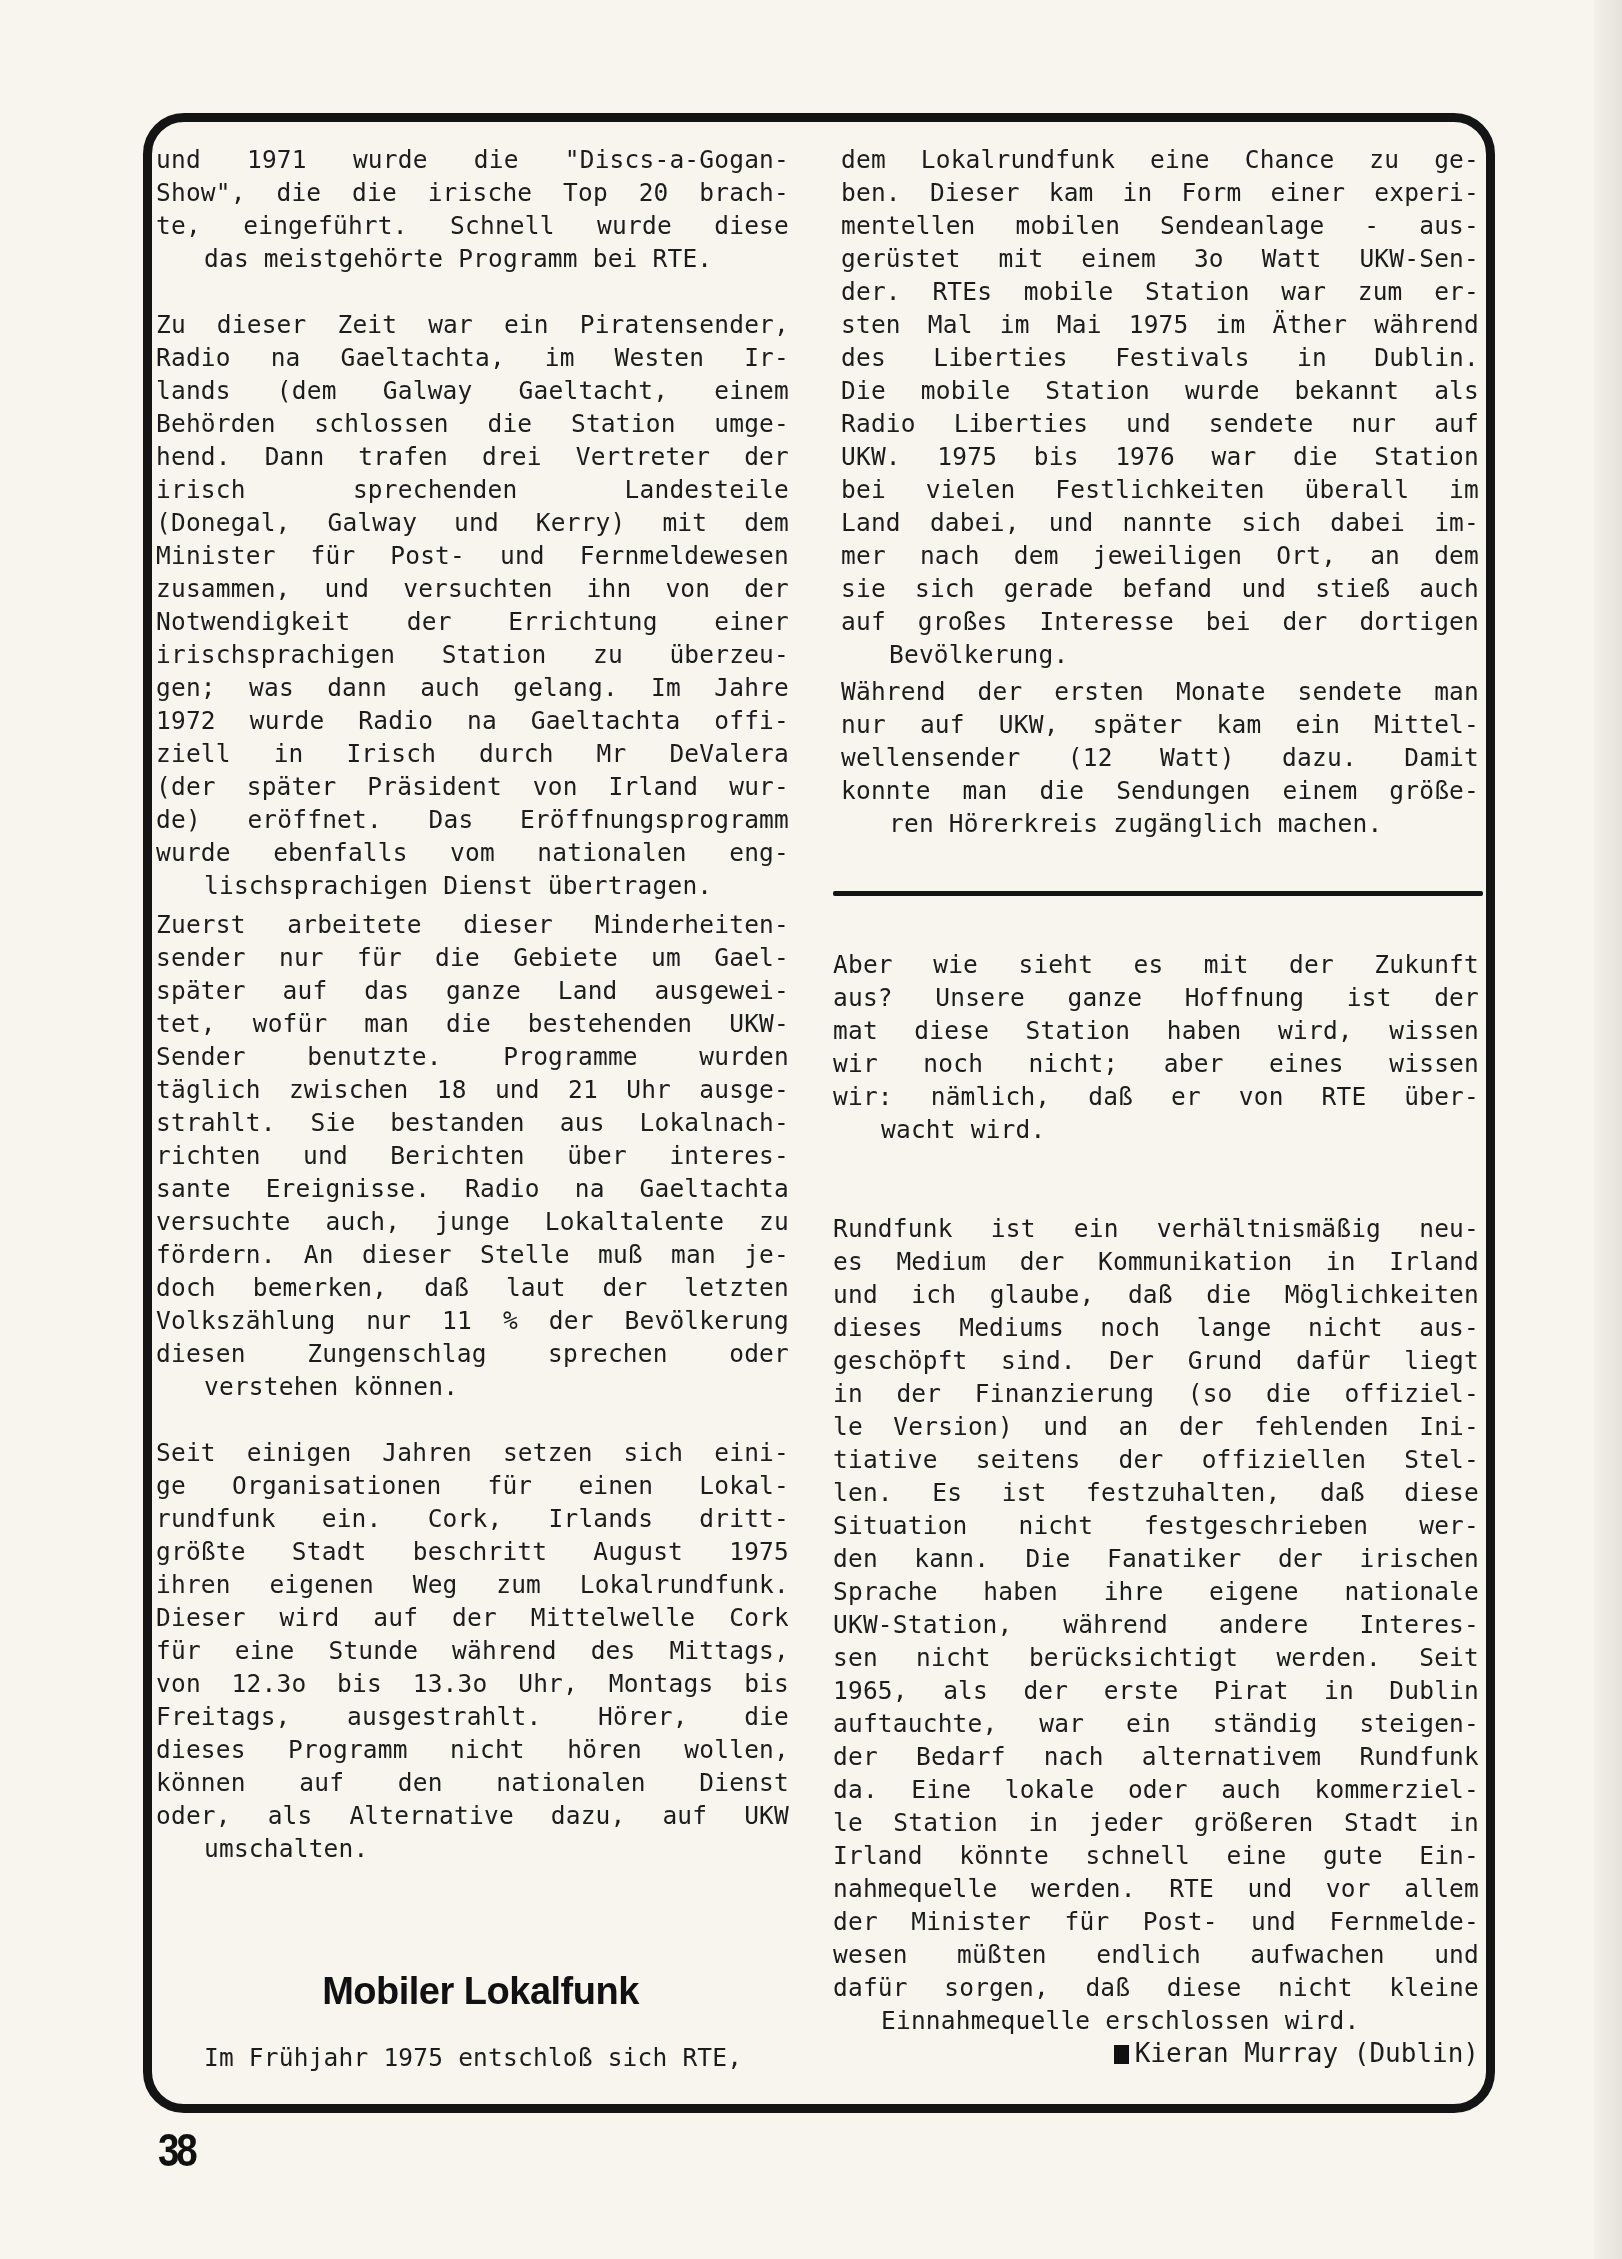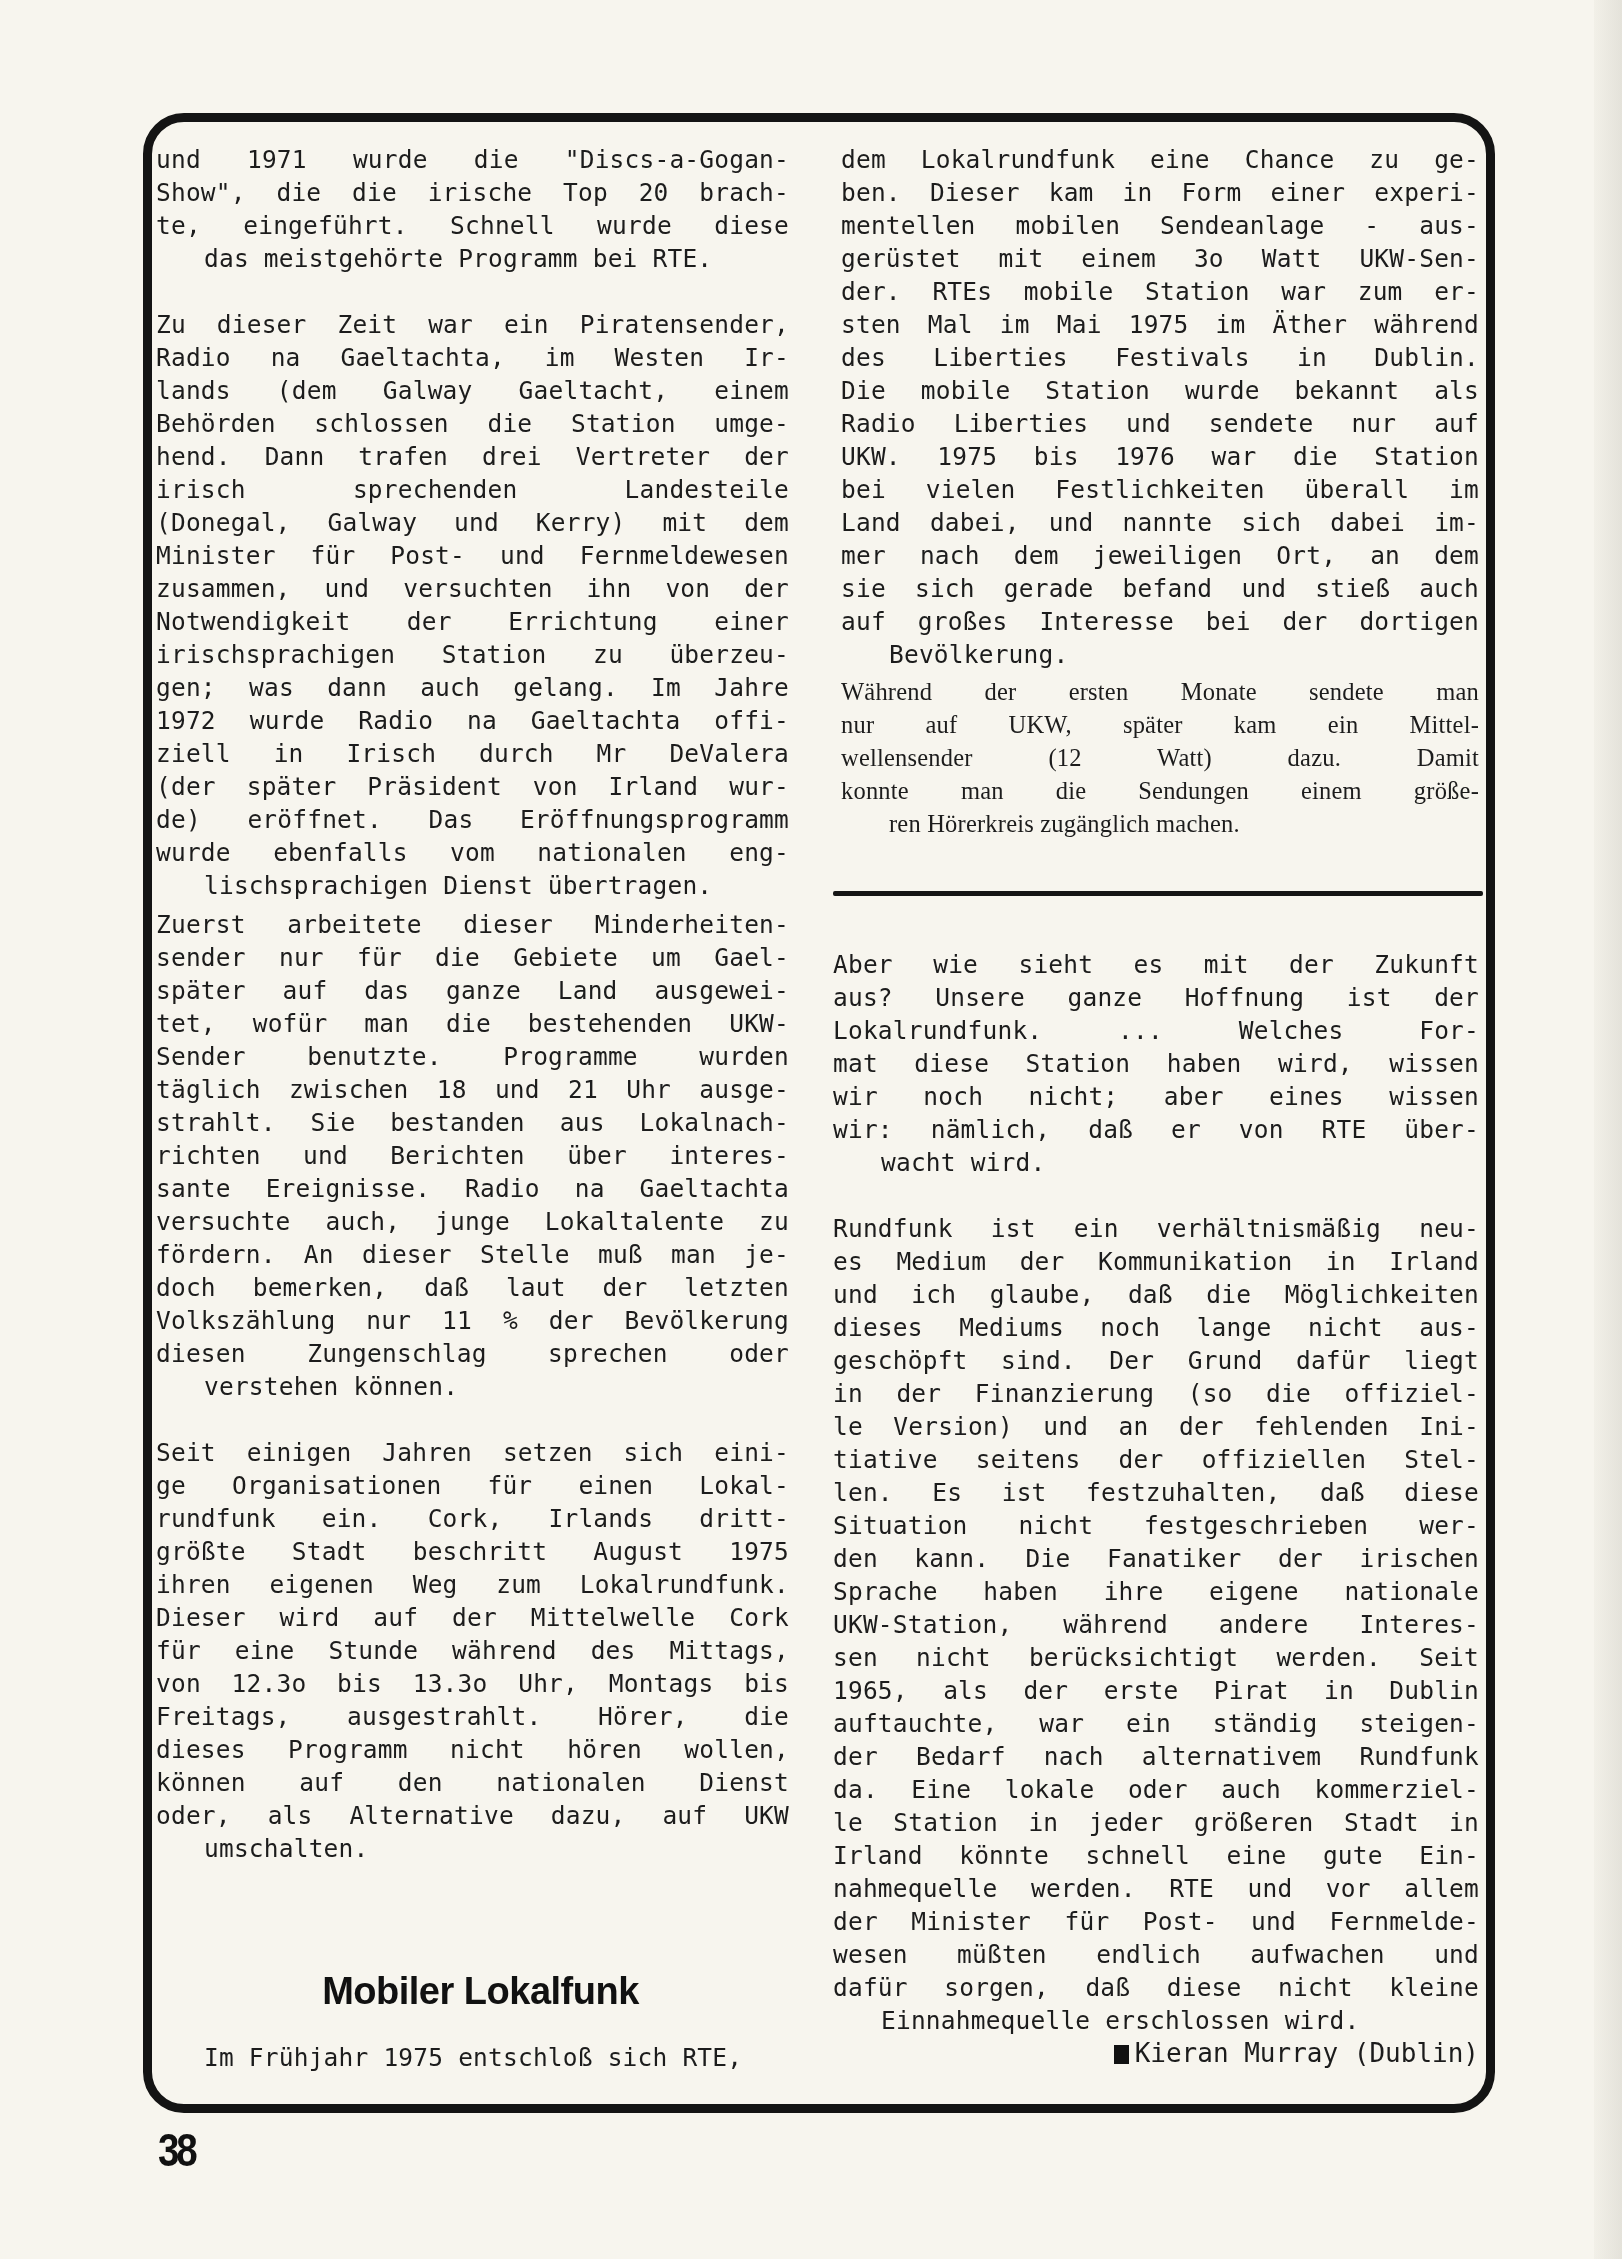--- a/index.html
+++ b/index.html
@@ -141,34 +141,33 @@
       <span class="line">Die mobile Station wurde bekannt als</span>
       <span class="line">Radio Liberties und sendete nur auf</span>
       <span class="line">UKW. 1975 bis 1976 war die Station</span>
       <span class="line">bei vielen Festlichkeiten überall im</span>
       <span class="line">Land dabei, und nannte sich dabei im-</span>
       <span class="line">mer nach dem jeweiligen Ort, an dem</span>
       <span class="line">sie sich gerade befand und stieß auch</span>
       <span class="line">auf großes Interesse bei der dortigen</span>
       <span class="line last">Bevölkerung.</span>
     </div>
-    <div style="margin-top: 3.8px; font-family: Liberation Serif, serif;">
+    <div style="margin-top: 3.8px;">
       <span class="line">Während der ersten Monate sendete man</span>
       <span class="line">nur auf UKW, später kam ein Mittel-</span>
       <span class="line">wellensender (12 Watt) dazu. Damit</span>
       <span class="line">konnte man die Sendungen einem größe-</span>
       <span class="line last">ren Hörerkreis zugänglich machen.</span>
     </div>
   </div>
 <div class="divider"></div>
 <div class="right-b" id="right-col-b">
     <div>
       <span class="line">Aber wie sieht es mit der Zukunft</span>
       <span class="line">aus? Unsere ganze Hoffnung ist der</span>
-      <span class="line">Lokalrundfunk.        ... Welches For-</span>
       <span class="line">mat diese Station haben wird, wissen</span>
       <span class="line">wir noch nicht; aber eines wissen</span>
       <span class="line">wir: nämlich, daß er von RTE über-</span>
       <span class="line last">wacht wird.</span>
     </div>
   </div>
 <div class="right-c" id="right-col-c">
     <div>
       <span class="line">Rundfunk ist ein verhältnismäßig neu-</span>
       <span class="line">es Medium der Kommunikation in Irland</span>

